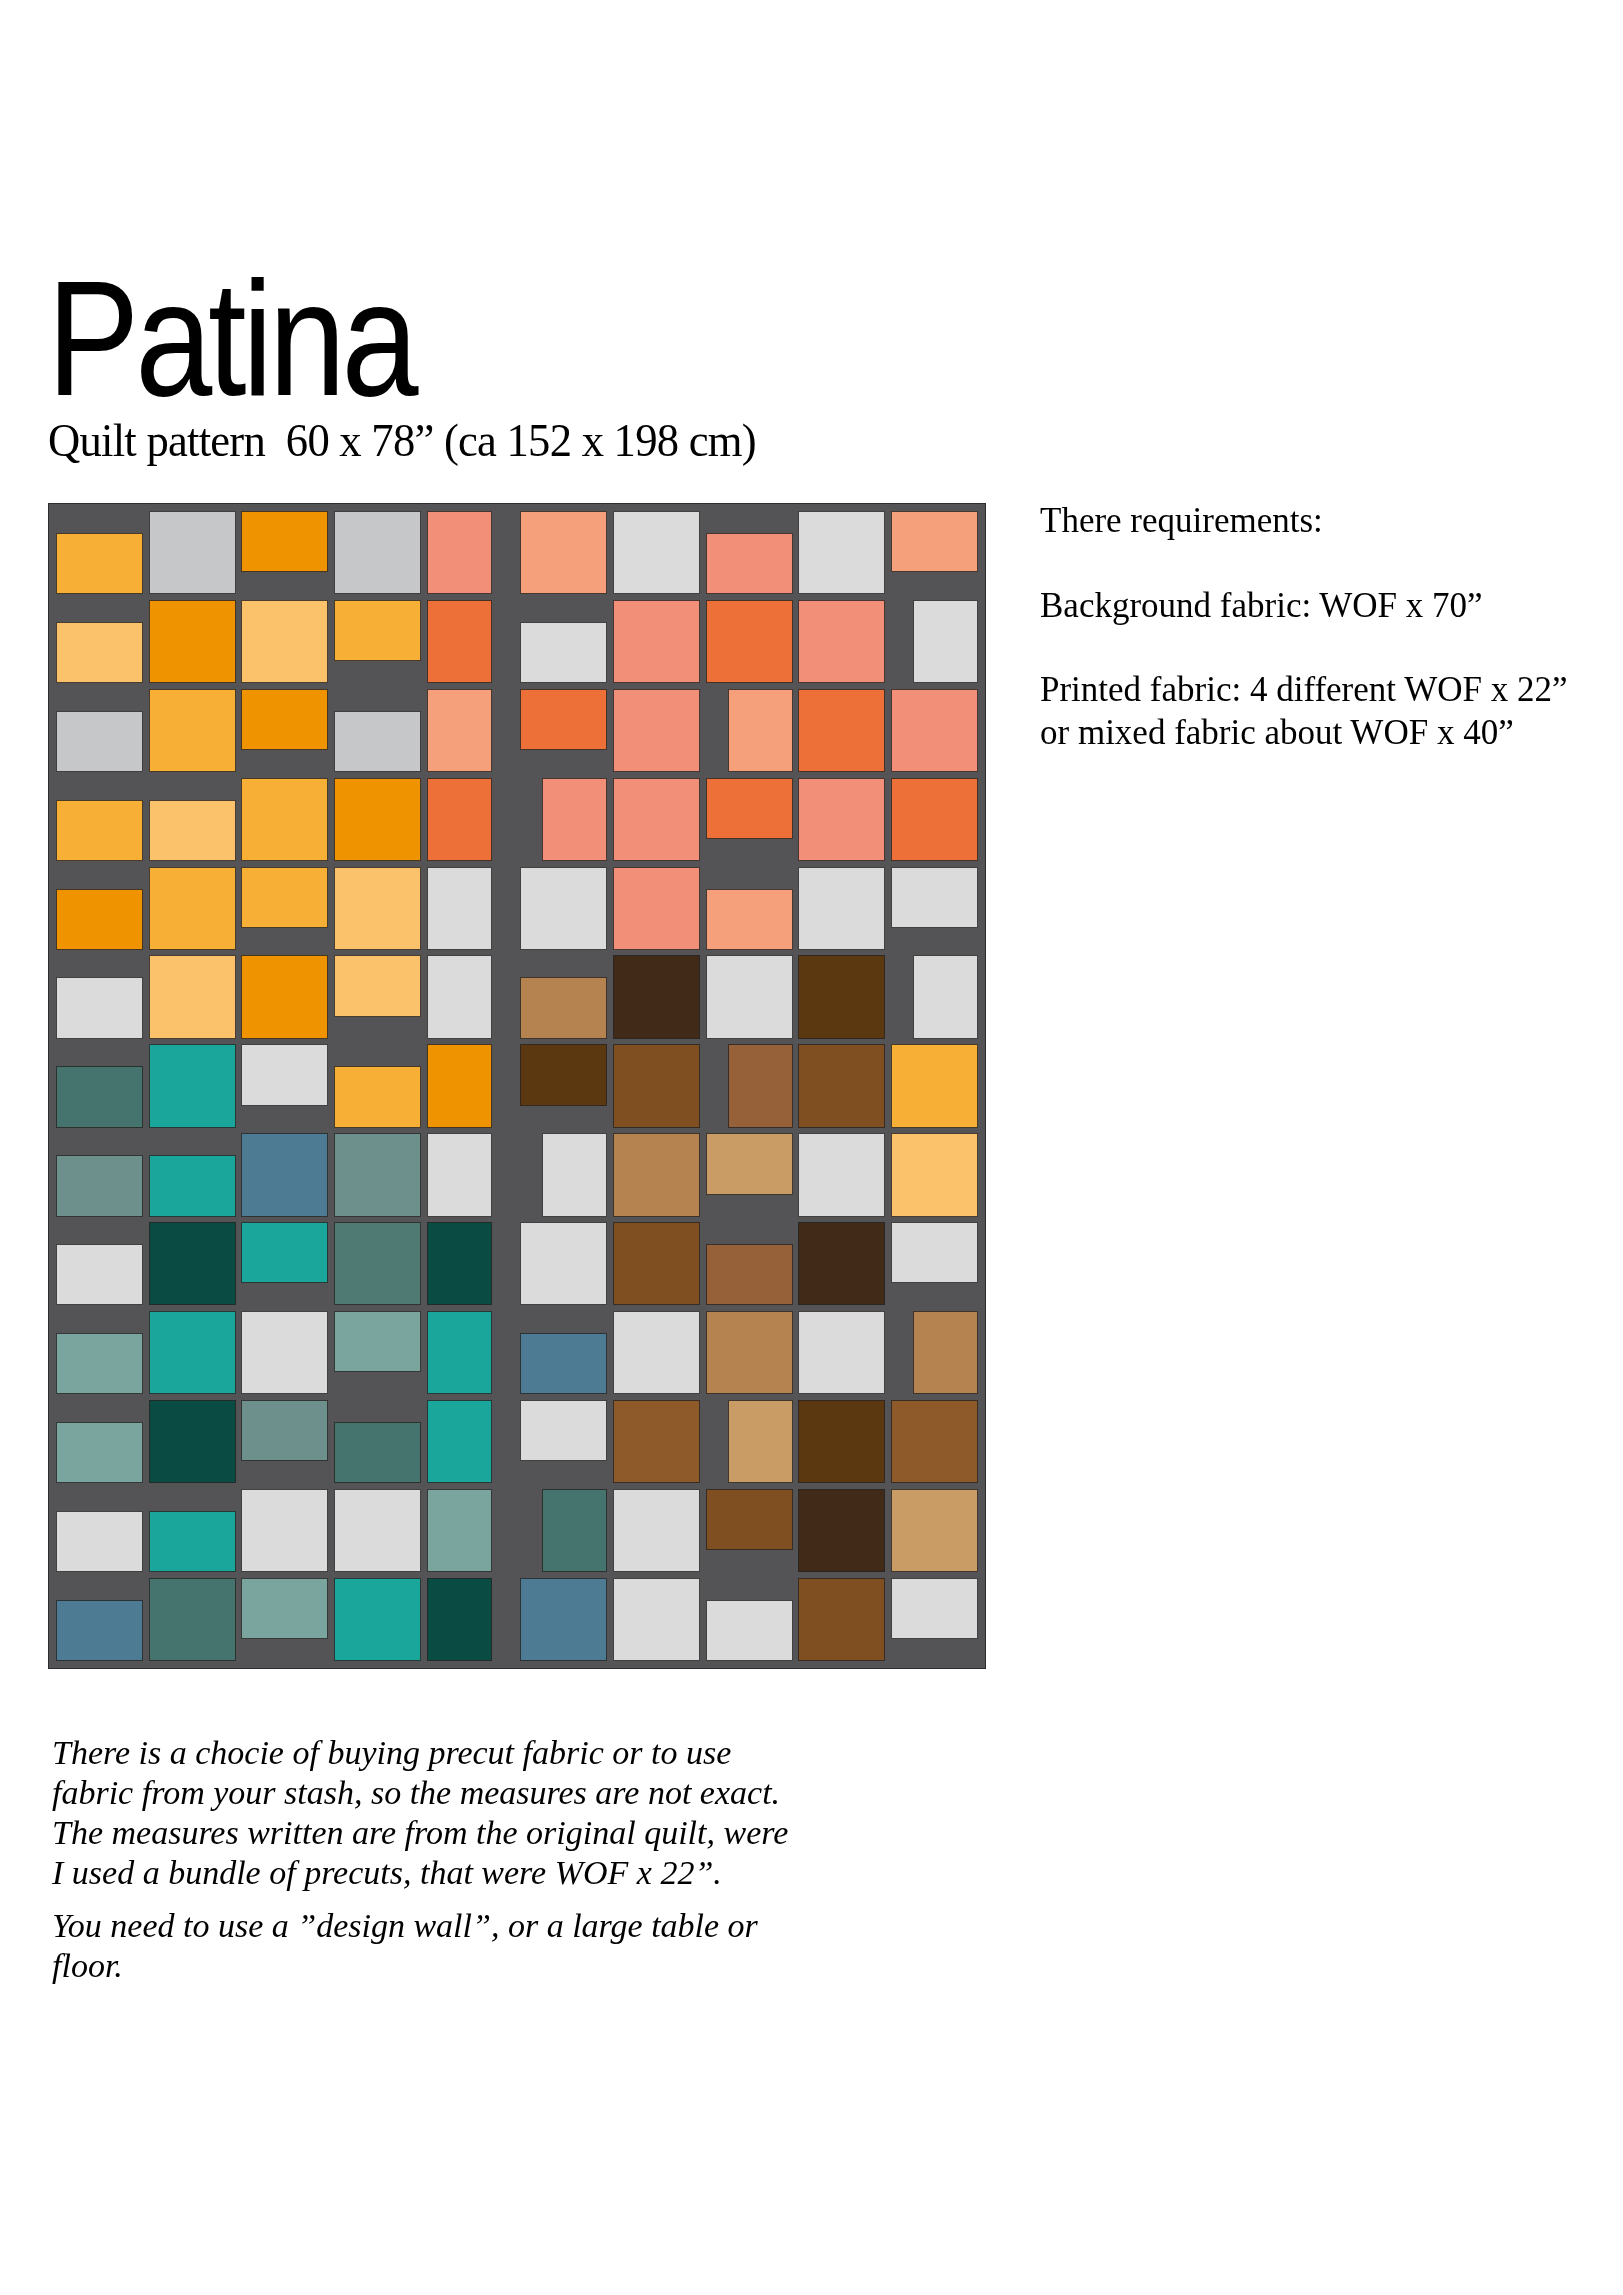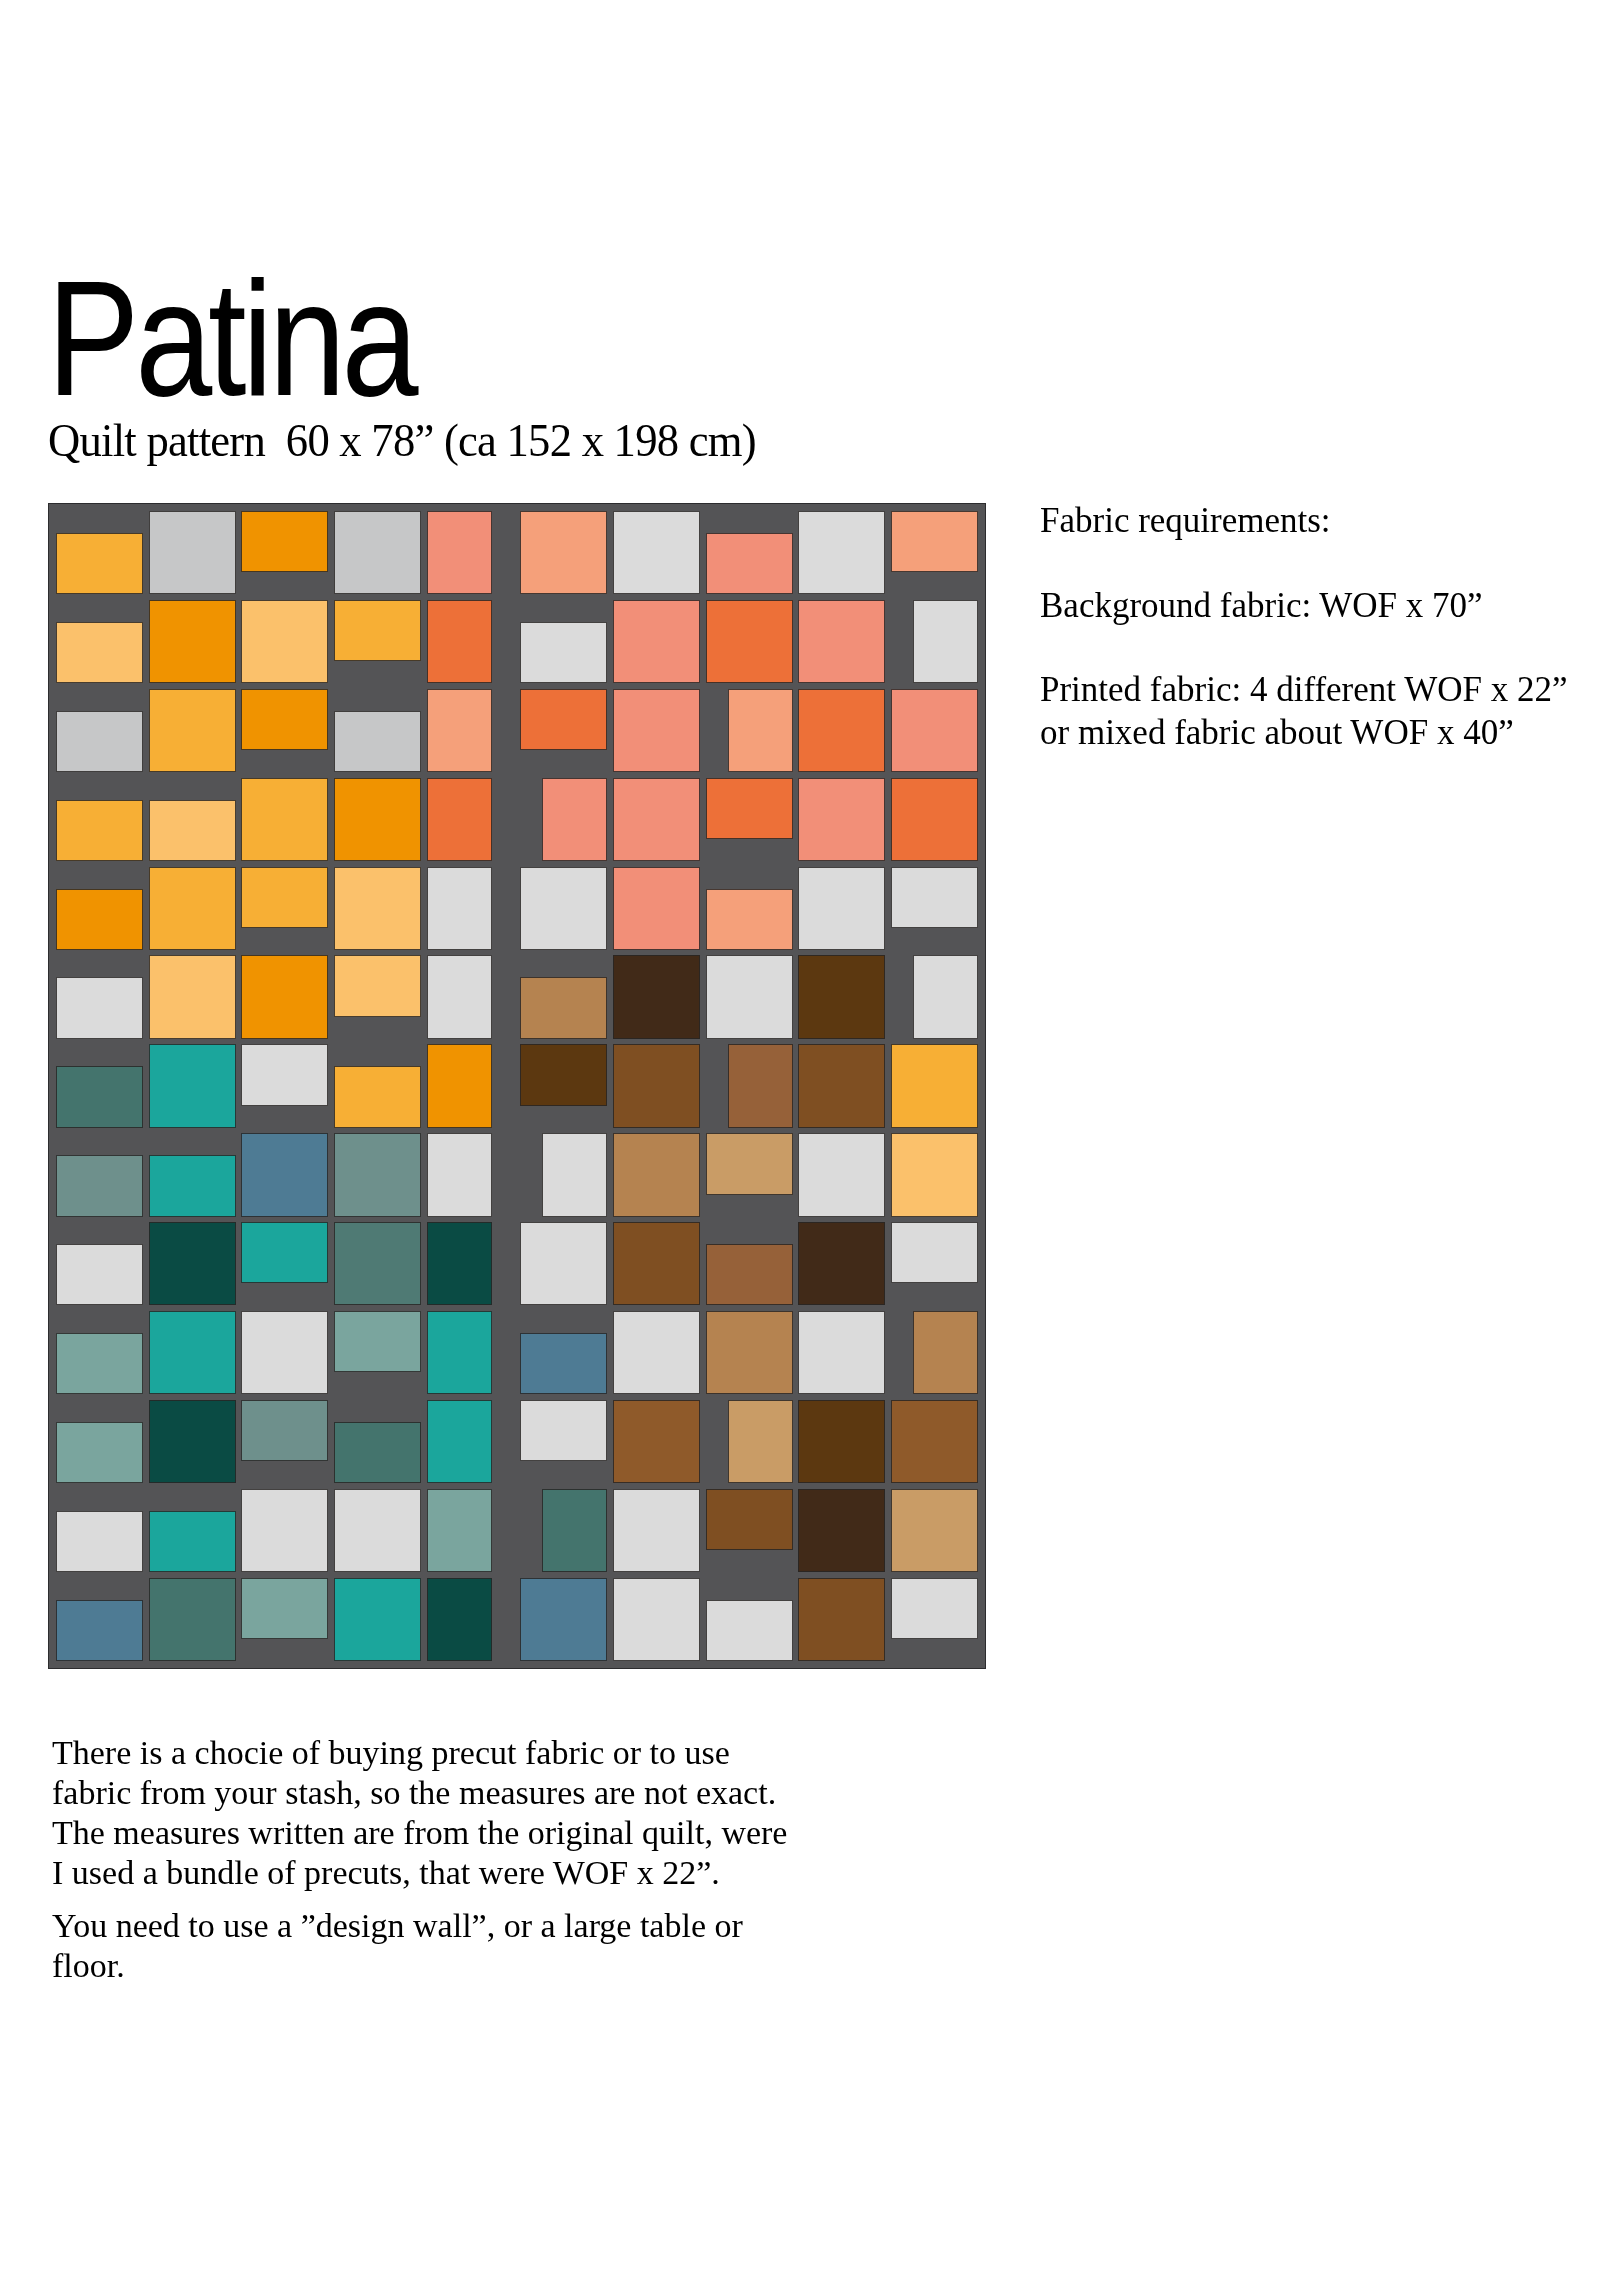--- a/index.html
+++ b/index.html
@@ -29,21 +29,21 @@
   .strip-right  .patch{right:22px;}
 
   
   #logo{position:absolute;left:1024px;top:1520px;width:350px;height:125px;}
   #logo svg{width:100%;height:100%;}
   #logo path, #logo line{fill:none;stroke:#131313;stroke-width:3;}
   #logo text{font-family:"Liberation Sans",sans-serif;font-size:34px;letter-spacing:2px;fill:#131313;}
 
   
   #notes{position:absolute;left:52px;top:1733px;width:851px;font-size:34px;line-height:1.18;}
-  #notes p{margin:0 0 12.5px 0;white-space:pre-line;}
+  #notes p{margin:0 0 12.5px 0;white-space:pre-line;font-style:italic;}
 </style>
 </head>
 <body>
 
 <div id="page">
 
   <div id="title">Patina</div>
   <div id="subtitle">Quilt pattern  60 x 78” (ca 152 x 198 cm)</div>
 
   <div id="quilt" style="grid-template-columns: repeat(10, 1fr); grid-template-rows: repeat(13, 1fr); background: rgb(84, 84, 86); border-color: rgb(44, 44, 46);">
@@ -433,21 +433,21 @@
       </div>
       <div class="cell">
         <div class="patch" style="background: rgb(127, 79, 34);"></div>
       </div>
       <div class="cell strip-bottom">
         <div class="patch" style="background: rgb(219, 219, 219);"></div>
       </div>
     </div>
 
   <div id="requirements">
-    <p>Fabric requirements:</p>
+    <p>There requirements:</p>
     <p>Background fabric:  WOF x 70”</p>
     <p>Printed fabric:  4 different WOF x 22”
 or mixed fabric about WOF x 40”</p>
   </div>
 
 
   <div id="notes">
     <p>There is a chocie of buying precut fabric or to use
 fabric from your stash, so the measures are not exact.
 The measures written are from the original quilt, were

